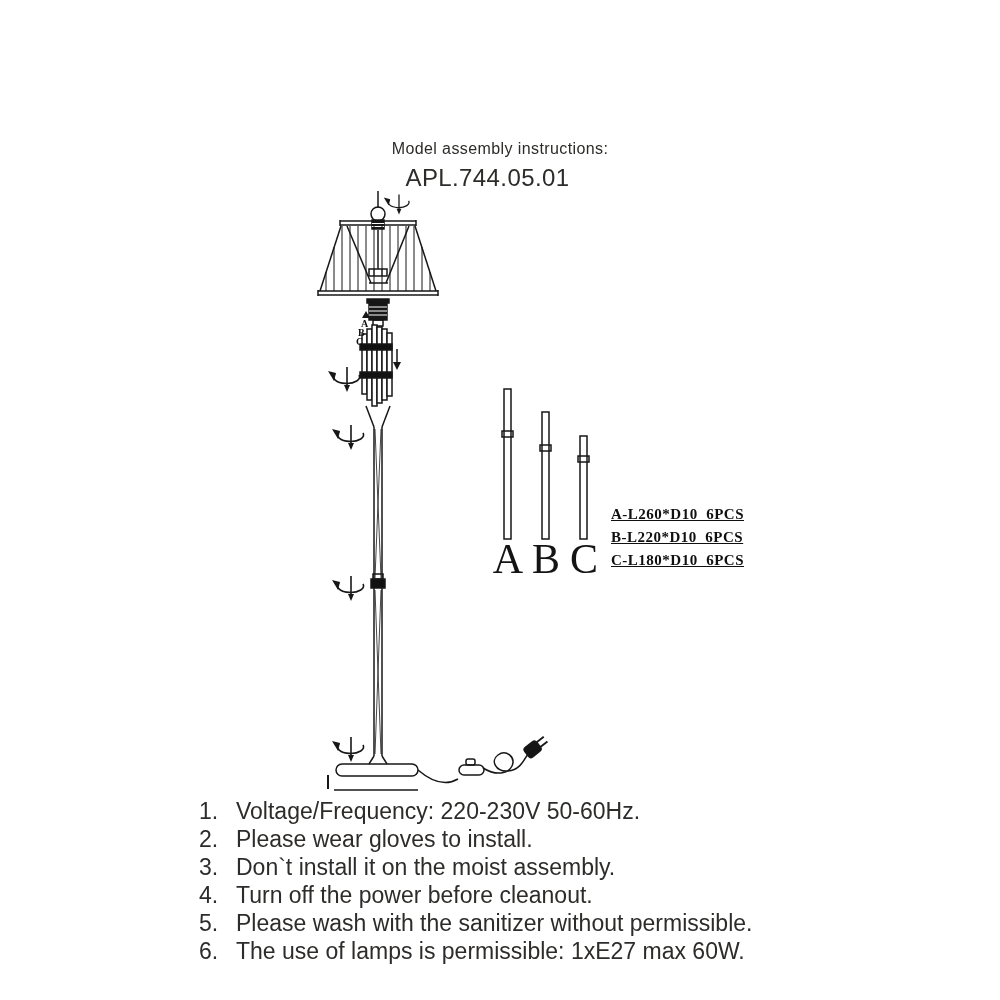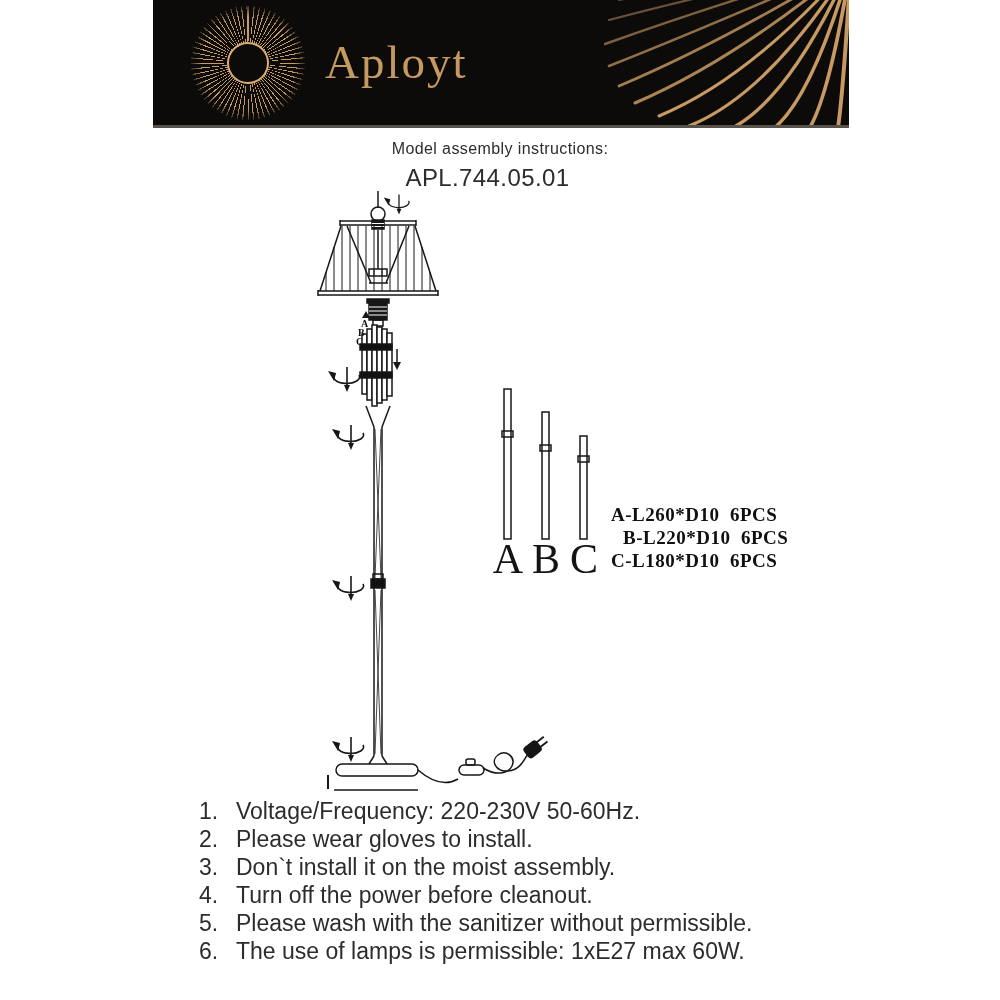--- a/index.html
+++ b/index.html
@@ -24,58 +24,36 @@
         font-size:16px;line-height:27px;letter-spacing:.4px;color:#2d2c2a;}
   .title-2{position:absolute;left:0;top:164px;width:975px;text-align:center;
         font-size:24px;line-height:27px;letter-spacing:.4px;color:#2d2c2a;}
 
   
   .cl{position:absolute;font-family:"Liberation Serif", serif;font-weight:700;font-size:10px;
       line-height:10px;color:#111;}
   .part-label{position:absolute;width:34px;text-align:center;font-family:"Liberation Serif", serif;
       font-size:42px;line-height:42px;color:#141414;top:538px;}
   .spec{position:absolute;left:611px;font-family:"Liberation Serif", serif;font-weight:700;
-      font-size:19px;line-height:21px;color:#101010;white-space:pre;letter-spacing:.5px;}
+      font-size:15px;line-height:21px;color:#101010;white-space:pre;letter-spacing:.5px;text-decoration:underline;}
 
   
   .list{position:absolute;left:199px;top:797px;width:660px;}
   .row{display:flex;height:28px;font-size:23px;line-height:28px;color:#2d2c2a;}
   .row .num{width:37px;flex:0 0 37px;}
   .row .txt{flex:1;}
 
   svg{display:block;}
   #lineart{position:absolute;left:0;top:0;pointer-events:none;}
 </style>
 </head>
 <body>
 
 <div id="page">
 
-  <div class="band">
-    <div class="logo-rays"></div>
-    <div class="logo-fade"></div>
-    <div class="logo-disc"></div>
-    <div class="brand">Aployt</div>
-    <svg class="corner-rays" width="330" height="128" viewBox="0 0 330 128">
-      <g stroke="#c89a63" fill="none" stroke-linecap="round">
-        <path d="M332,-36 Q205,-18 100,0" stroke-width="2" opacity=".45"></path>
-        <path d="M332,-36 Q196,-8 90,20" stroke-width="2.2" opacity=".5"></path>
-        <path d="M332,-36 Q192,6 86,44" stroke-width="2.4" opacity=".6"></path>
-        <path d="M332,-36 Q196,24 90,66" stroke-width="2.6" opacity=".7"></path>
-        <path d="M332,-36 Q204,42 100,86" stroke-width="2.8" opacity=".8"></path>
-        <path d="M332,-36 Q216,60 116,103" stroke-width="3" opacity=".85"></path>
-        <path d="M332,-36 Q232,78 140,116" stroke-width="3"></path>
-        <path d="M332,-36 Q250,94 170,126" stroke-width="3.2"></path>
-        <path d="M332,-36 Q268,106 205,132" stroke-width="3.4"></path>
-        <path d="M332,-36 Q288,116 243,136" stroke-width="3.6"></path>
-        <path d="M332,-36 Q306,124 281,139" stroke-width="3.8"></path>
-        <path d="M332,-36 Q322,130 316,141" stroke-width="4"></path>
-      </g>
-    </svg>
-  </div>
 
   <div class="title-1">Model assembly instructions:</div>
   <div class="title-2">APL.744.05.01</div>
 
   <svg id="lineart" width="1000" height="1000" viewBox="0 0 1000 1000">
     <defs>
       <g id="rot" stroke="#171717" fill="none" stroke-width="1.6">
         <path d="M0,-12 L0,7"></path>
         <path d="M-3,6 L0,13 L3,6 Z" fill="#171717" stroke="none"></path>
         <path d="M12,-4 A13,6.5 0 1 1 -12,-5"></path>
@@ -220,21 +198,21 @@
 
   <span class="cl" style="left:361px;top:319px;">A</span>
   <span class="cl" style="left:358px;top:328px;">B</span>
   <span class="cl" style="left:356px;top:337px;">C</span>
 
   <div class="part-label" style="left:491px;">A</div>
   <div class="part-label" style="left:529px;">B</div>
   <div class="part-label" style="left:567px;">C</div>
 
   <div class="spec" style="top:504px;">A-L260*D10  6PCS</div>
-  <div class="spec" style="top:527px;margin-left:12px;">B-L220*D10  6PCS</div>
+  <div class="spec" style="top:527px;">B-L220*D10  6PCS</div>
   <div class="spec" style="top:550px;">C-L180*D10  6PCS</div>
 
   <div class="list">
     <div class="row">
       <span class="num">1.</span>
       <span class="txt">Voltage/Frequency: 220-230V 50-60Hz.</span>
     </div>
     <div class="row">
       <span class="num">2.</span>
       <span class="txt">Please wear gloves to install.</span>

